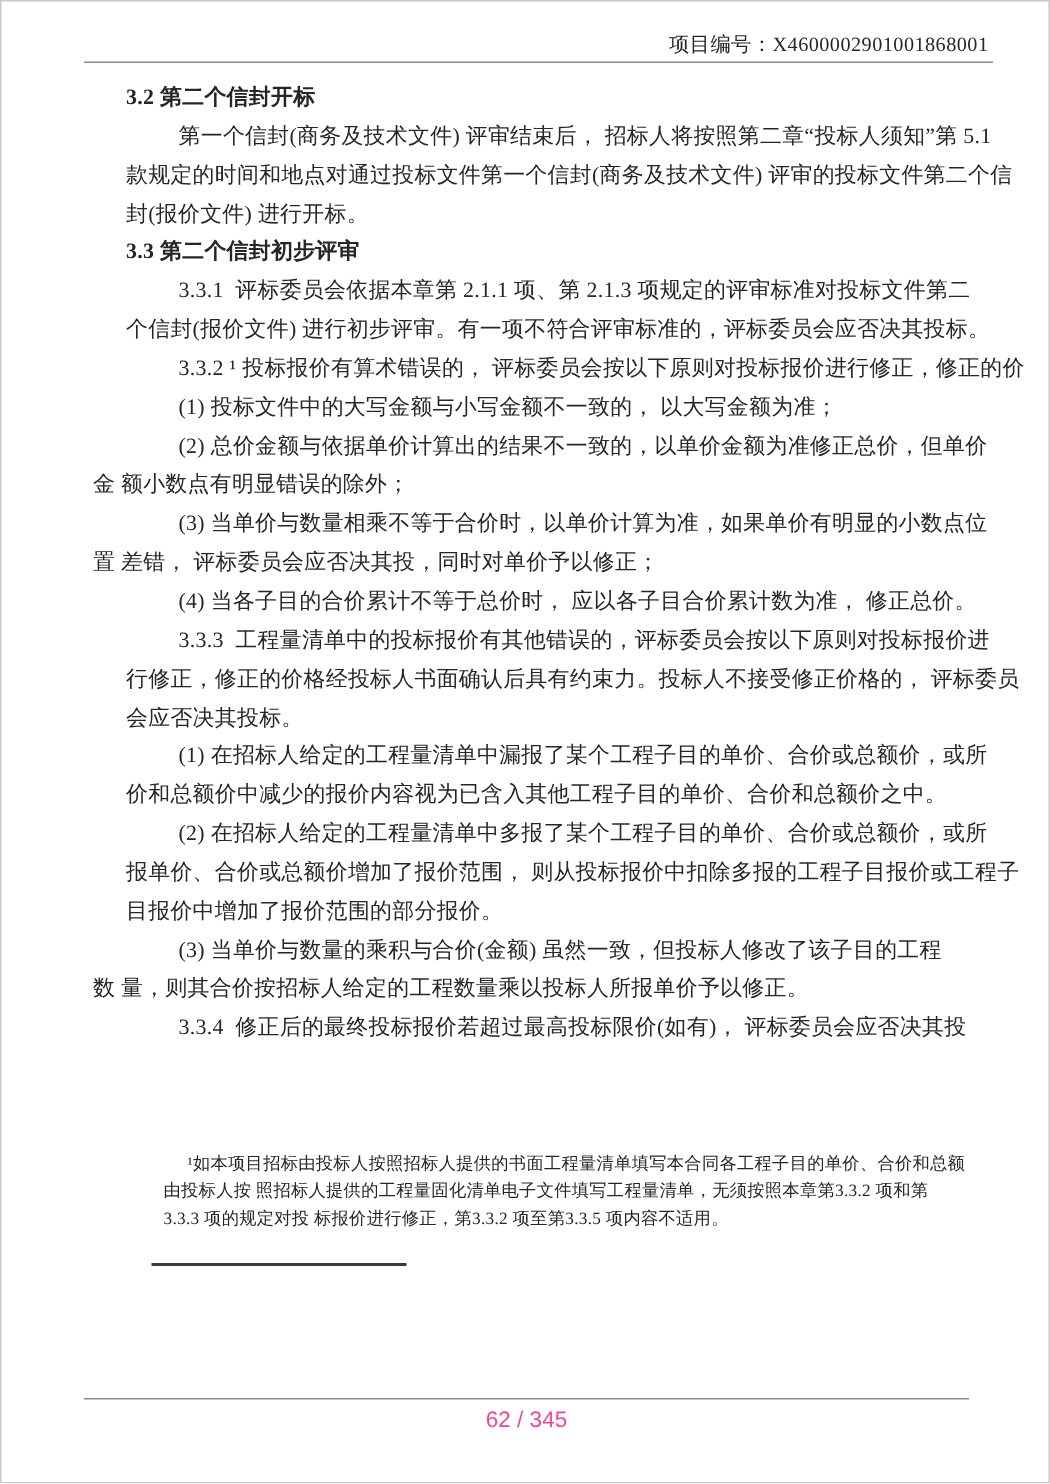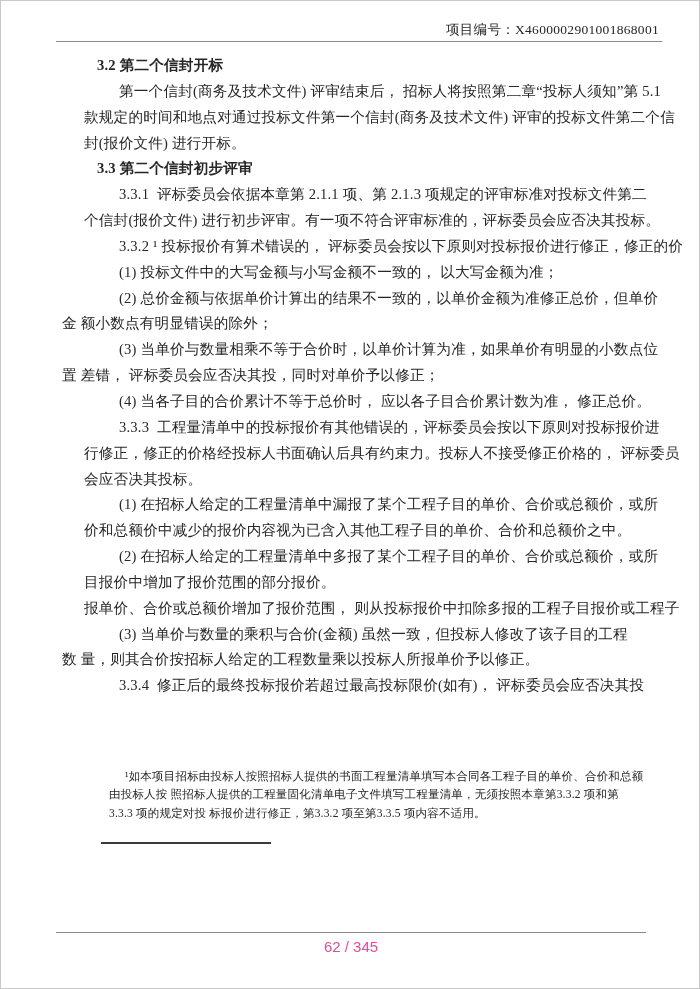--- a/index.html
+++ b/index.html
@@ -28,21 +28,21 @@
     background:var(--rule-light);
   }
   
   .body-block{
     position:absolute;top:52px;left:83px;width:552px;
   }
   .row{
     font-size:14.6px;line-height:25.85px;height:25.85px;
     white-space:pre;letter-spacing:0.2px;
   }
-  .row.heading{font-weight:bold;margin-left:13px;}
+  .row.heading{font-weight:bold;}
   .row.first{text-indent:35px;}
   .row.cont{text-indent:0;}
   .row.hang{margin-left:-22px;}
   
   .footnote-block{
     position:absolute;top:766px;left:108px;width:528px;
   }
   .fn-line{
     font-size:11.5px;line-height:18.3px;height:18.3px;
     white-space:pre;letter-spacing:0.2px;
@@ -86,22 +86,22 @@
       <div class="row hang">金 额小数点有明显错误的除外；</div>
       <div class="row first">(3) 当单价与数量相乘不等于合价时，以单价计算为准，如果单价有明显的小数点位</div>
       <div class="row hang">置 差错， 评标委员会应否决其投，同时对单价予以修正；</div>
       <div class="row first">(4) 当各子目的合价累计不等于总价时， 应以各子目合价累计数为准， 修正总价。</div>
       <div class="row first">3.3.3  工程量清单中的投标报价有其他错误的，评标委员会按以下原则对投标报价进</div>
       <div class="row cont">行修正，修正的价格经投标人书面确认后具有约束力。投标人不接受修正价格的， 评标委员</div>
       <div class="row cont">会应否决其投标。</div>
       <div class="row first">(1) 在招标人给定的工程量清单中漏报了某个工程子目的单价、合价或总额价，或所</div>
       <div class="row cont">价和总额价中减少的报价内容视为已含入其他工程子目的单价、合价和总额价之中。</div>
       <div class="row first">(2) 在招标人给定的工程量清单中多报了某个工程子目的单价、合价或总额价，或所</div>
+      <div class="row cont">报单价、合价或总额价增加了报价范围， 则从投标报价中扣除多报的工程子目报价或工程子</div>
       <div class="row cont">目报价中增加了报价范围的部分报价。</div>
-      <div class="row cont">报单价、合价或总额价增加了报价范围， 则从投标报价中扣除多报的工程子目报价或工程子</div>
       <div class="row first">(3) 当单价与数量的乘积与合价(金额) 虽然一致，但投标人修改了该子目的工程</div>
       <div class="row hang">数 量，则其合价按招标人给定的工程数量乘以投标人所报单价予以修正。</div>
       <div class="row first">3.3.4  修正后的最终投标报价若超过最高投标限价(如有)， 评标委员会应否决其投</div>
     </div>
 
   <div class="footnote-block">
       <div class="fn-line first">¹如本项目招标由投标人按照招标人提供的书面工程量清单填写本合同各工程子目的单价、合价和总额</div>
       <div class="fn-line">由投标人按 照招标人提供的工程量固化清单电子文件填写工程量清单，无须按照本章第3.3.2 项和第</div>
       <div class="fn-line">3.3.3 项的规定对投 标报价进行修正，第3.3.2 项至第3.3.5 项内容不适用。</div>
     </div>

